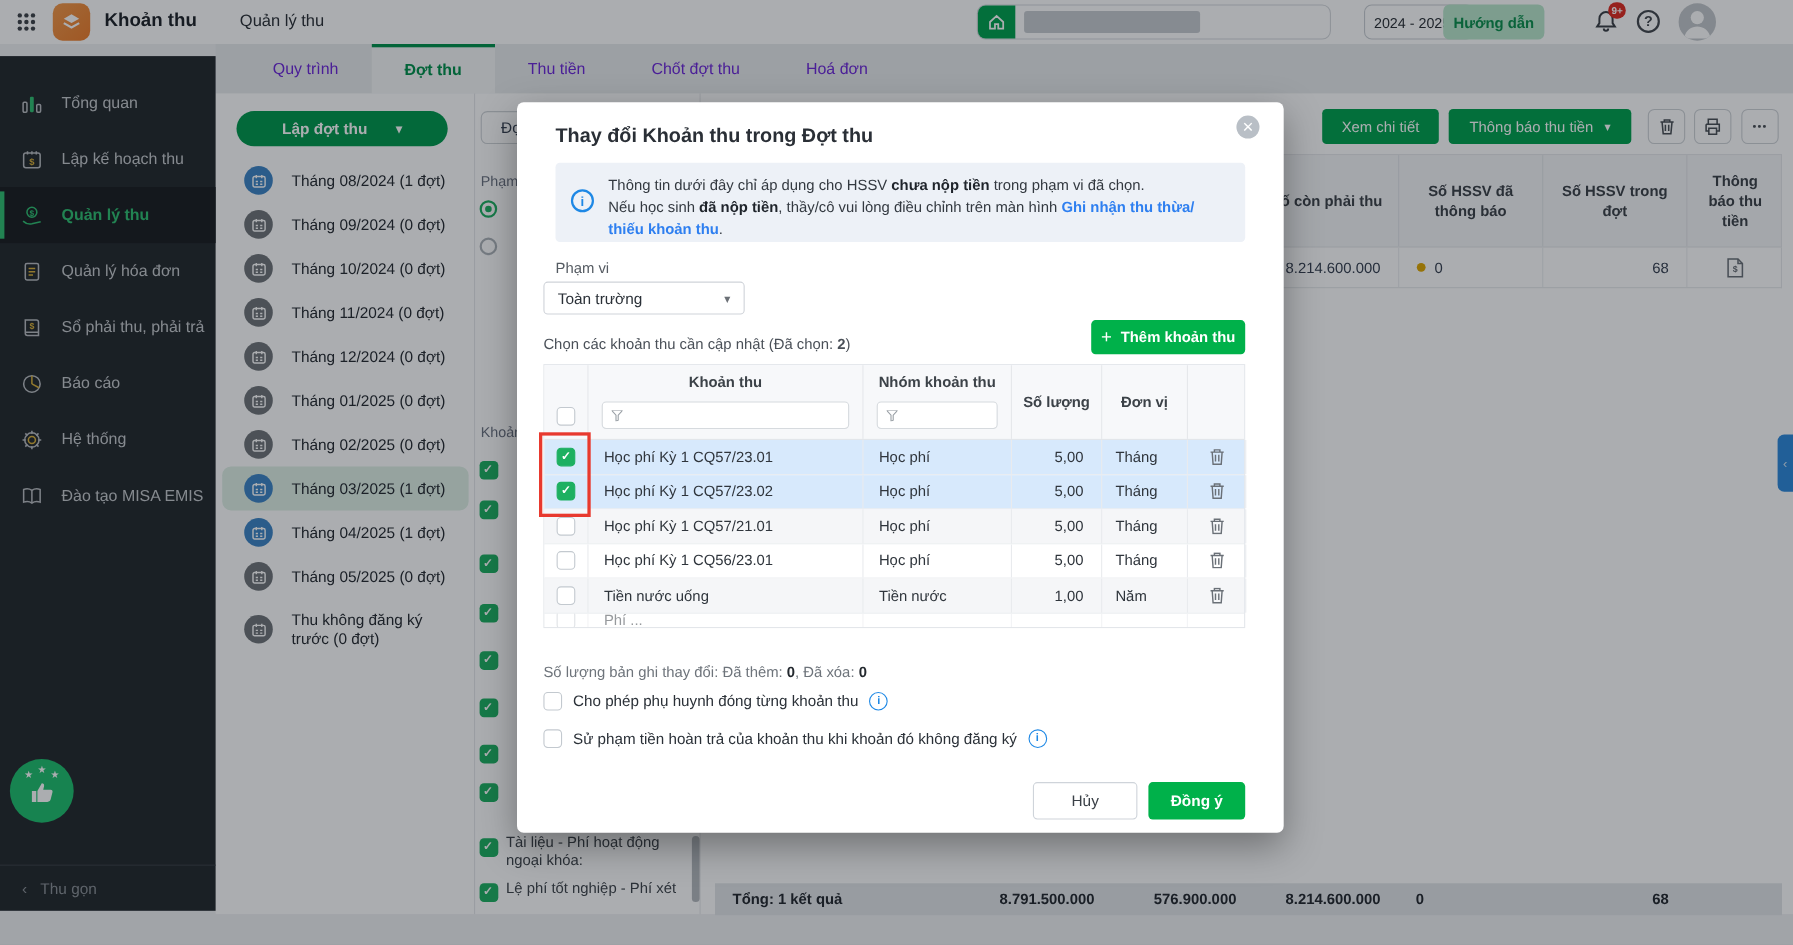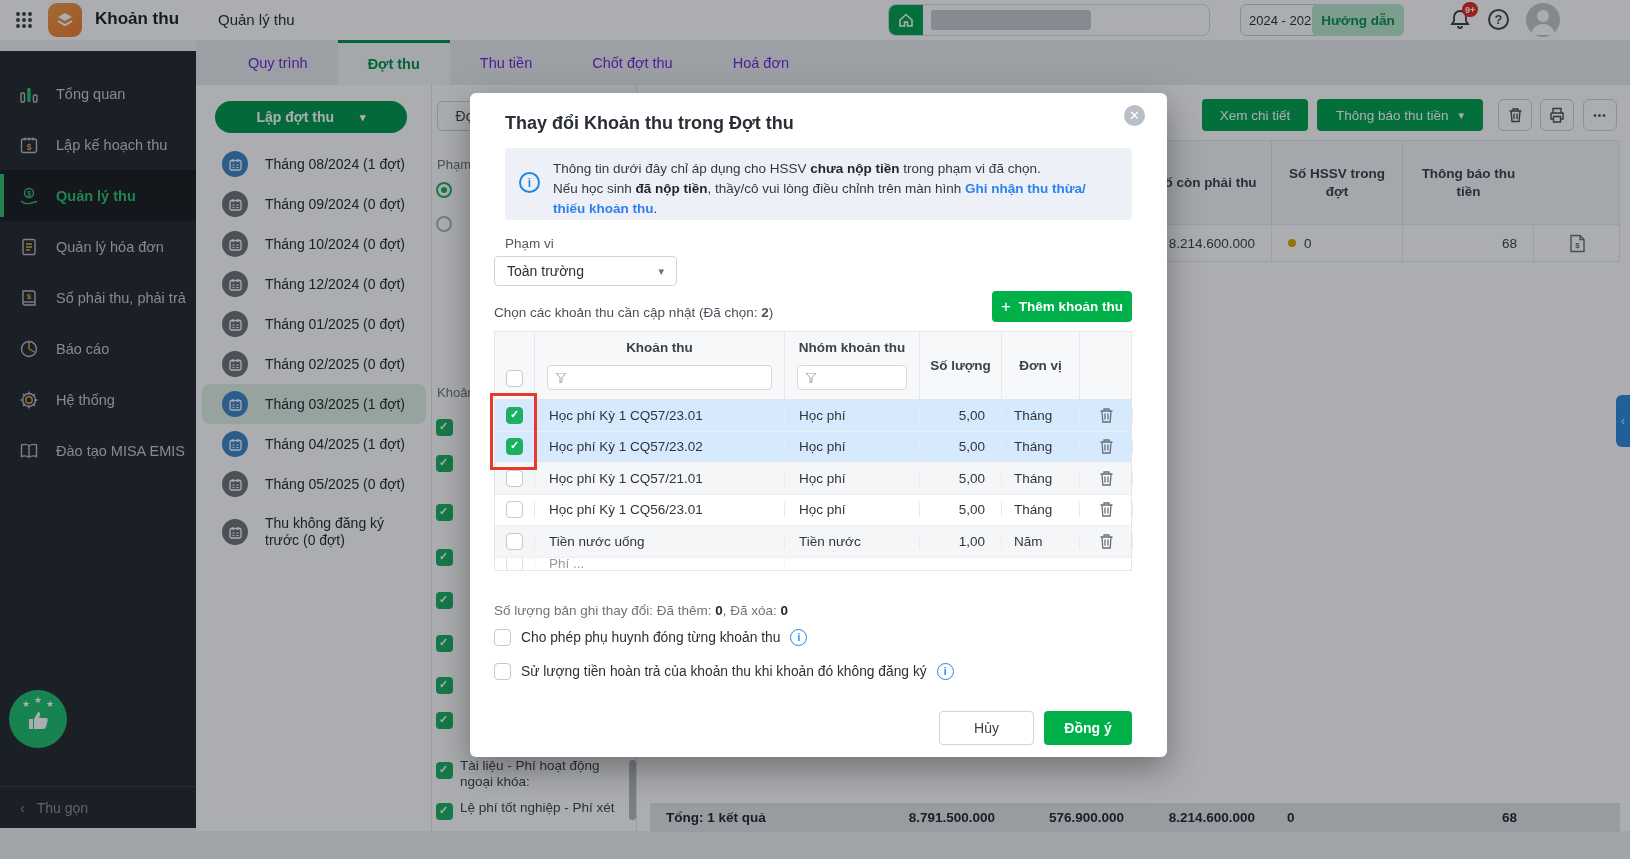--- a/index.html
+++ b/index.html
@@ -124,21 +124,21 @@
   .c-qty   { flex:0 0 82px; }
   .c-unit  { flex:0 0 78px; }
   .c-del   { flex:0 0 53px; border-right:none; }
   .hlabel { height:30px; display:flex; align-items:center; justify-content:center; font-size:13.5px; font-weight:bold; color:#3c4248; }
   .hfilter { height:38px; padding:3px 12px 0; }
   .fbox { height:25px; background:#fff; border:1px solid #d6dade; border-radius:4px; display:flex; align-items:center; padding:0 8px; gap:6px; }
   .hc.full { display:flex; align-items:center; justify-content:center; font-size:13.5px; font-weight:bold; color:#3c4248; }
   .cb { width:17px; height:17px; border:1.5px solid #c3c9cf; border-radius:4px; background:#fff; position:relative; cursor:pointer; }
   .cb.on { background:#1db061; border-color:#1db061; }
   .cb.on::after { content:"✓"; position:absolute; left:3px; top:0px; color:#fff; font-size:11px; font-weight:bold; }
-  .mrow { display:flex; height:31.5px; border-bottom:1px solid #eceef1; background:#fff;align-items:center; }
+  .mrow { display:flex; height:31.5px; border-bottom:1px solid #eceef1; background:#fff; }
   .mrow:nth-of-type(even) { background:#f5f6f8; }
   .mrow.checked { background:#d7e9fc; }
   .mrow .cell { display:flex; align-items:center; font-size:13.5px; color:#2f353c; border-right:1px solid #e9ebee; }
   .mrow .c-check { align-items:center; padding-bottom:0; }
   .mrow .c-name, .mrow .c-group { padding-left:14px; }
   .mrow .c-qty { justify-content:flex-end; padding-right:16px; }
   .mrow .c-unit { padding-left:12px; }
   .mrow .c-del { justify-content:center; cursor:pointer; }
   .mrow.partial { height:12px; overflow:hidden; opacity:.5; border-bottom:none; }
   .redbox { position:absolute; left:20px; top:300px; width:47px; height:77px; border:3px solid #e8392e; z-index:60; }
@@ -349,20 +349,30 @@
           <span class="m-ic">
             <svg width="13" height="13" viewBox="0 0 13 13">
               <rect x="1" y="2.5" width="11" height="9.5" rx="1.5" fill="none" stroke="#fff" stroke-width="1.3"></rect>
               <path d="M4 1v3M9 1v3" stroke="#fff" stroke-width="1.3"></path>
               <path d="M3.5 7h2M3.5 9.5h2M7.5 7h2M7.5 9.5h2" stroke="#fff" stroke-width="1.2"></path>
             </svg>
           </span>
           <span class="m-lbl">Tháng 10/2024 (0 đợt)</span>
         </div>
 
+        <div class="month-item">
+          <span class="m-ic">
+            <svg width="13" height="13" viewBox="0 0 13 13">
+              <rect x="1" y="2.5" width="11" height="9.5" rx="1.5" fill="none" stroke="#fff" stroke-width="1.3"></rect>
+              <path d="M4 1v3M9 1v3" stroke="#fff" stroke-width="1.3"></path>
+              <path d="M3.5 7h2M3.5 9.5h2M7.5 7h2M7.5 9.5h2" stroke="#fff" stroke-width="1.2"></path>
+            </svg>
+          </span>
+          <span class="m-lbl">Tháng 11/2024 (0 đợt)</span>
+        </div>
 
         <div class="month-item">
           <span class="m-ic">
             <svg width="13" height="13" viewBox="0 0 13 13">
               <rect x="1" y="2.5" width="11" height="9.5" rx="1.5" fill="none" stroke="#fff" stroke-width="1.3"></rect>
               <path d="M4 1v3M9 1v3" stroke="#fff" stroke-width="1.3"></path>
               <path d="M3.5 7h2M3.5 9.5h2M7.5 7h2M7.5 9.5h2" stroke="#fff" stroke-width="1.2"></path>
             </svg>
           </span>
           <span class="m-lbl">Tháng 12/2024 (0 đợt)</span>
@@ -475,20 +485,21 @@
         </svg>
     </span>
     <span class="ico-btn" style="left:946px;top:14px;font-size:10px;letter-spacing:1px">•••</span>
 
     <div class="bg-table">
       <div class="bg-row bg-head">
         <div class="bh"></div>
         <div class="bh"></div>
         <div class="bh"></div>
         <div class="bh">Số còn phải thu</div>
+        <div class="bh">Số HSSV đã thông báo</div>
         <div class="bh">Số HSSV trong đợt</div>
         <div class="bh" style="border-right:none">Thông báo thu tiền</div>
       </div>
       <div class="bg-row bg-data">
         <div class="bd"></div>
         <div class="bd"></div>
         <div class="bd"></div>
         <div class="bd num">8.214.600.000</div>
         <div class="bd">
             <span class="dot"></span>
@@ -669,21 +680,21 @@
       <span>Số lượng bản ghi thay đổi: Đã thêm: </span><b>0</b><span>, Đã xóa: </span><b>0</b>
     </div>
 
     <div class="m-opt" style="top:536px">
       <span class="cb"></span>
       <span>Cho phép phụ huynh đóng từng khoản thu</span>
       <span class="sm-i">i</span>
     </div>
     <div class="m-opt" style="top:570px">
       <span class="cb"></span>
-      <span>Sử lượng tiền hoàn trả của khoản thu khi khoản đó không đăng ký</span>
+      <span>Sử phạm tiền hoàn trả của khoản thu khi khoản đó không đăng ký</span>
       <span class="sm-i">i</span>
     </div>
 
     <div class="m-cancel">Hủy</div>
     <div class="m-ok">Đồng ý</div>
   </div>
 
 </div>
 
 </body></html>

